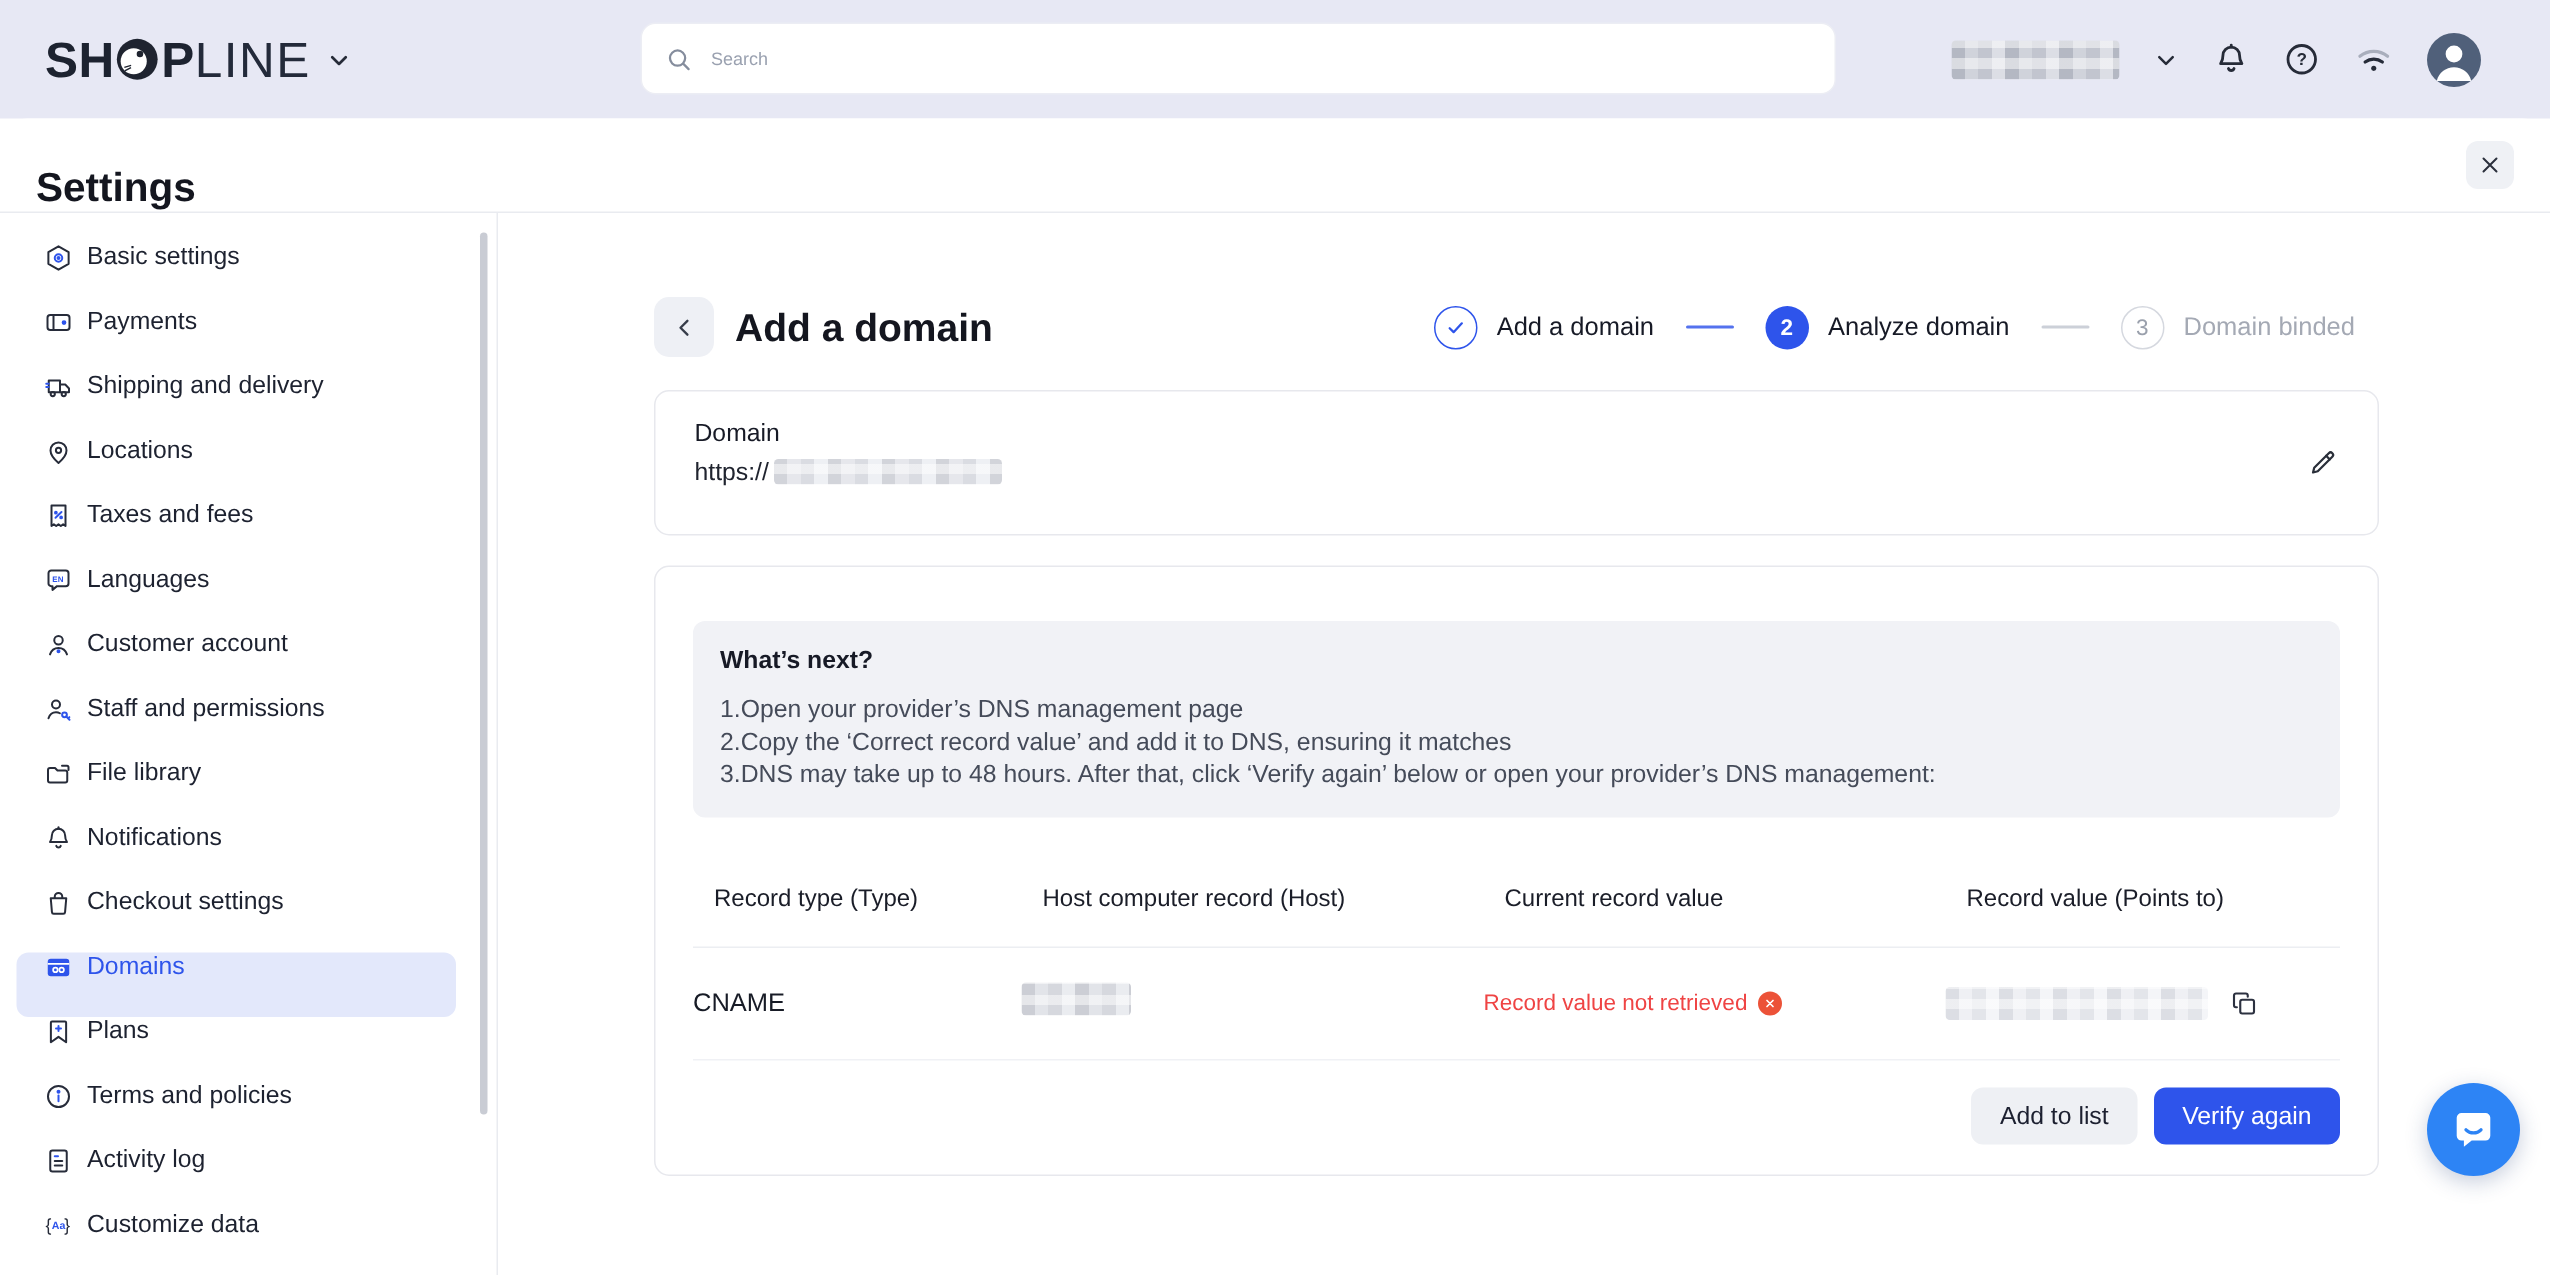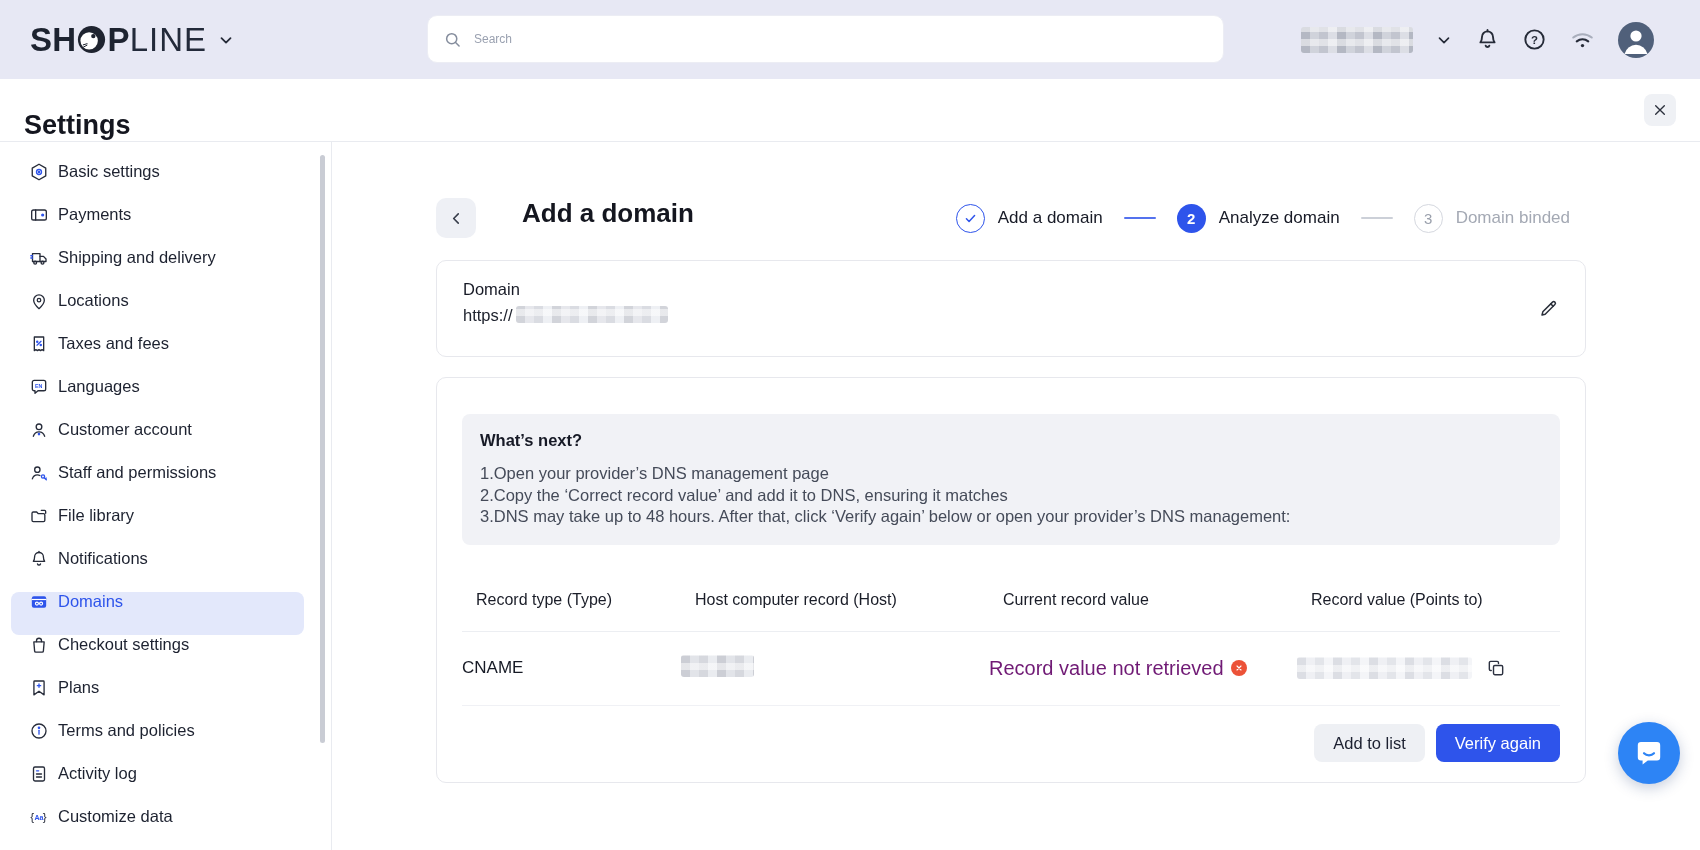--- a/index.html
+++ b/index.html
@@ -41,21 +41,21 @@
   .sidebar{position:absolute;left:0;top:63px;bottom:0;width:332px;box-sizing:border-box;
           border-right:1px solid #e9ebf0;padding:20px 27px 0 11px;}
   .srow{height:43px;display:flex;align-items:flex-start;gap:9px;padding-left:18px;border-radius:8px;
         font-size:16.5px;color:#1d2230;cursor:pointer;box-sizing:border-box}
   .srow.active{background:#e3e8fb;color:#2e54eb;}
   .sicon{width:20px;height:20px;flex:none}
   .sb-scroll{position:absolute;left:320px;top:76px;width:5px;height:588px;border-radius:3px;background:#c9ccd4;}
   
   .main{position:absolute;left:332px;top:63px;right:0;bottom:0;overflow:hidden}
   .content{width:1150px;margin:56px 0 0 104px;position:relative}
-  .page-head{display:flex;height:40px;gap:32px;}
+  .page-head{display:flex;align-items:center;height:40px;}
   .back-btn{width:40px;height:40px;border-radius:10px;background:#eef0f5;display:flex;align-items:center;
         justify-content:center;cursor:pointer;flex:none}
   .page-title{font-size:26px;font-weight:700;color:#14161f;margin-left:14px;}
   .stepper{margin-left:auto;margin-right:16px;display:flex;align-items:center;gap:13px;font-size:17px;}
   .step-circle{width:29px;height:29px;border-radius:50%;display:flex;align-items:center;justify-content:center;
         box-sizing:border-box;flex:none}
   .sc-done{border:1.5px solid #2e54eb;background:#fff}
   .sc-active{background:#2e54eb;color:#fff;font-size:15px;font-weight:700}
   .sc-pending{border:1.5px solid #d5d8df;color:#9aa0ac;font-size:15px}
   .sl-dark{color:#171a26}
@@ -75,21 +75,21 @@
         align-items:center;justify-content:center;vertical-align:-3px;margin-right:10px}
   .next-box{margin-top:16px;background:#f1f2f6;border-radius:8px;padding:17px 18px;height:131px;box-sizing:border-box}
   .next-title{font-size:16.5px;font-weight:700;color:#171a26}
   .next-steps{margin-top:13px}
   .next-step{font-size:16.5px;color:#454b59;line-height:21.5px}
   .t-grid{display:grid;grid-template-columns:219px 308px 308px 1fr;align-items:center;padding-left:14px}
   .t-head{margin-top:46px;border-bottom:1px solid #eceef2;}
   .t-head .cell{font-size:16px;font-weight:500;color:#1a1d28;padding-bottom:22px}
   .t-row{border-bottom:1px solid #f0f1f5;padding:23px 0 24px;}
   .cell-type{font-size:17px;color:#171b26}
-  .cell-status{font-size:20px;color:#701a75;display:flex;align-items:center;gap:7px}
+  .cell-status{font-size:15px;color:#ef4444;display:flex;align-items:center;gap:7px}
   .err-ico-sm{display:inline-flex;width:16px;height:16px;border-radius:50%;background:#ec5238;
         align-items:center;justify-content:center;flex:none}
   .cell-points{display:flex;align-items:center;gap:14px}
   .actions{display:flex;justify-content:flex-end;gap:11px;margin-top:18px}
   .btn{height:38px;border-radius:8px;font-size:16.5px;display:flex;align-items:center;padding:0 19px;
        border:none;cursor:pointer;font-family:inherit}
   .btn-gray{background:#eef0f4;color:#1c2030}
   .btn-blue{background:#2e54eb;color:#fff;font-weight:500}
   .chat-fab{position:absolute;left:1618px;top:722px;width:62px;height:62px;border-radius:50%;background:#2d84f5;
        display:flex;align-items:center;justify-content:center;box-shadow:0 4px 14px rgba(30,60,120,.25);cursor:pointer}
@@ -285,40 +285,40 @@
       <span class="sicon">
           <svg viewBox="0 0 24 24" width="20" height="20" fill="none" stroke="#272c3a" stroke-width="1.6" stroke-linecap="round" stroke-linejoin="round">
             <path d="M12 4.2a5.3 5.3 0 0 1 5.3 5.3c0 2.9.7 4.2 1.5 5.3H5.2c.8-1.1 1.5-2.4 1.5-5.3A5.3 5.3 0 0 1 12 4.2z"></path>
             <path d="M10.2 17.9a1.9 1.9 0 0 0 3.6 0"></path>
             <path d="M12 2.9v1.3"></path>
           </svg>
         </span>
       <span>Notifications</span>
     </div>
 
+    <div class="srow">
+      <span class="sicon">
+          <svg viewBox="0 0 24 24" width="20" height="20" fill="none" stroke="#272c3a" stroke-width="1.6" stroke-linecap="round" stroke-linejoin="round">
+            <path d="M5.8 8.2h12.4l-.95 11.1a1.4 1.4 0 0 1-1.4 1.3H8.15a1.4 1.4 0 0 1-1.4-1.3z"></path>
+            <path d="M9 8V6.9a3 3 0 0 1 6 0V8"></path>
+          </svg>
+        </span>
+      <span>Checkout settings</span>
+    </div>
+
     <div class="srow active">
       <span class="sicon">
           <svg viewBox="0 0 24 24" width="20" height="20" fill="none">
             <rect x="3.4" y="5" width="17.2" height="14" rx="2.4" fill="#2e54eb"></rect>
             <path d="M3.4 9h17.2" stroke="#ffffff" stroke-width="1.4"></path>
             <circle cx="9.5" cy="13.9" r="1.8" stroke="#ffffff" stroke-width="1.4"></circle>
             <circle cx="14.5" cy="13.9" r="1.8" stroke="#ffffff" stroke-width="1.4"></circle>
           </svg>
         </span>
       <span>Domains</span>
-    </div>
-
-    <div class="srow">
-      <span class="sicon">
-          <svg viewBox="0 0 24 24" width="20" height="20" fill="none" stroke="#272c3a" stroke-width="1.6" stroke-linecap="round" stroke-linejoin="round">
-            <path d="M5.8 8.2h12.4l-.95 11.1a1.4 1.4 0 0 1-1.4 1.3H8.15a1.4 1.4 0 0 1-1.4-1.3z"></path>
-            <path d="M9 8V6.9a3 3 0 0 1 6 0V8"></path>
-          </svg>
-        </span>
-      <span>Checkout settings</span>
     </div>
 
     <div class="srow">
       <span class="sicon">
           <svg viewBox="0 0 24 24" width="20" height="20" fill="none" stroke="#272c3a" stroke-width="1.6" stroke-linecap="round" stroke-linejoin="round">
             <path d="M6.8 3.6h10.4c.5 0 .9.4.9.9v15.7l-6.1-4.3-6.1 4.3V4.5c0-.5.4-.9.9-.9z"></path>
             <path d="M12 7.2v4M10 9.2h4" stroke="#2e54eb"></path>
           </svg>
         </span>
       <span>Plans</span>

